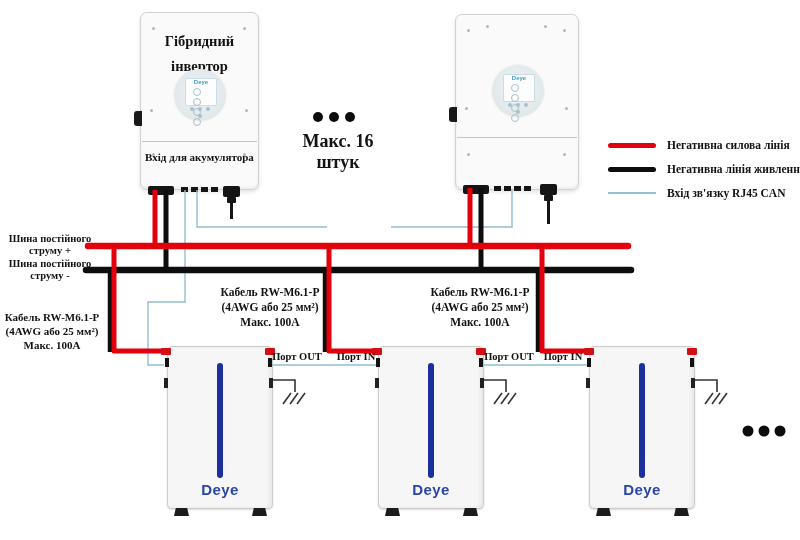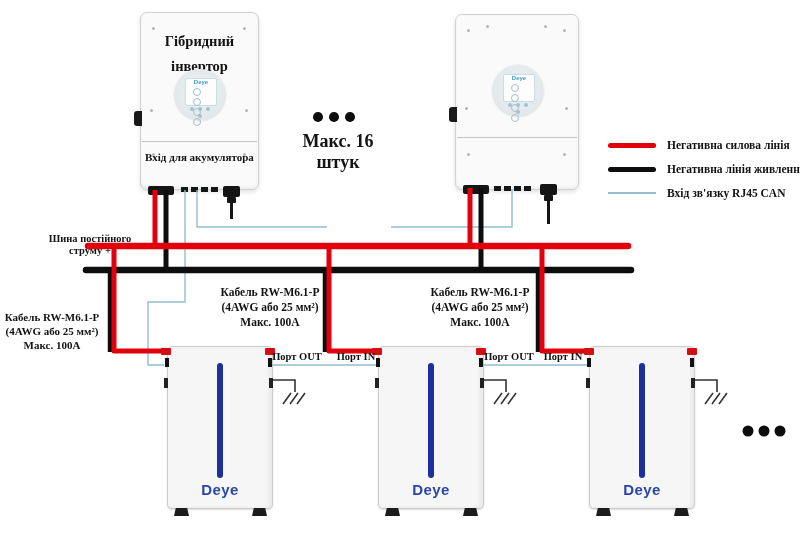--- a/index.html
+++ b/index.html
@@ -249,21 +249,22 @@
     <div class="legend-row">
       <div class="legend-swatch sw-neg" style="background-color: rgb(13, 13, 13);"></div>
       <div class="legend-label">Негативна лінія живлення</div>
     </div>
     <div class="legend-row">
       <div class="legend-swatch sw-can" style="background-color: rgb(147, 189, 209);"></div>
       <div class="legend-label">Вхід зв'язку RJ45 CAN</div>
     </div>
   </div>
 
-  <div class="abs lbl" style="left:2px;top:233px;width:96px;font-size:10.5px;margin-left:40px;">Шина постійного струму +</div>
+  <div class="abs lbl" style="left:2px;top:233px;width:96px;font-size:10.5px;">Шина постійного струму +</div>
+  <div class="abs lbl" style="left:2px;top:258px;width:96px;font-size:10.5px;">Шина постійного струму -</div>
 
   <div class="abs cable-lbl" style="left:0px;top:310px;width:104px;font-size:11px;">
     <span class="s">Кабель RW-M6.1-P</span>
     <span class="s">(4AWG або 25 мм²)</span>
     <span class="s">Макс. 100А</span>
   </div>
   <div class="abs cable-lbl" style="left:200px;top:285px;width:140px;font-size:11.5px;line-height:1.3;">
     <span class="s">Кабель RW-M6.1-P</span>
     <span class="s">(4AWG або 25 мм²)</span>
     <span class="s">Макс. 100А</span>

